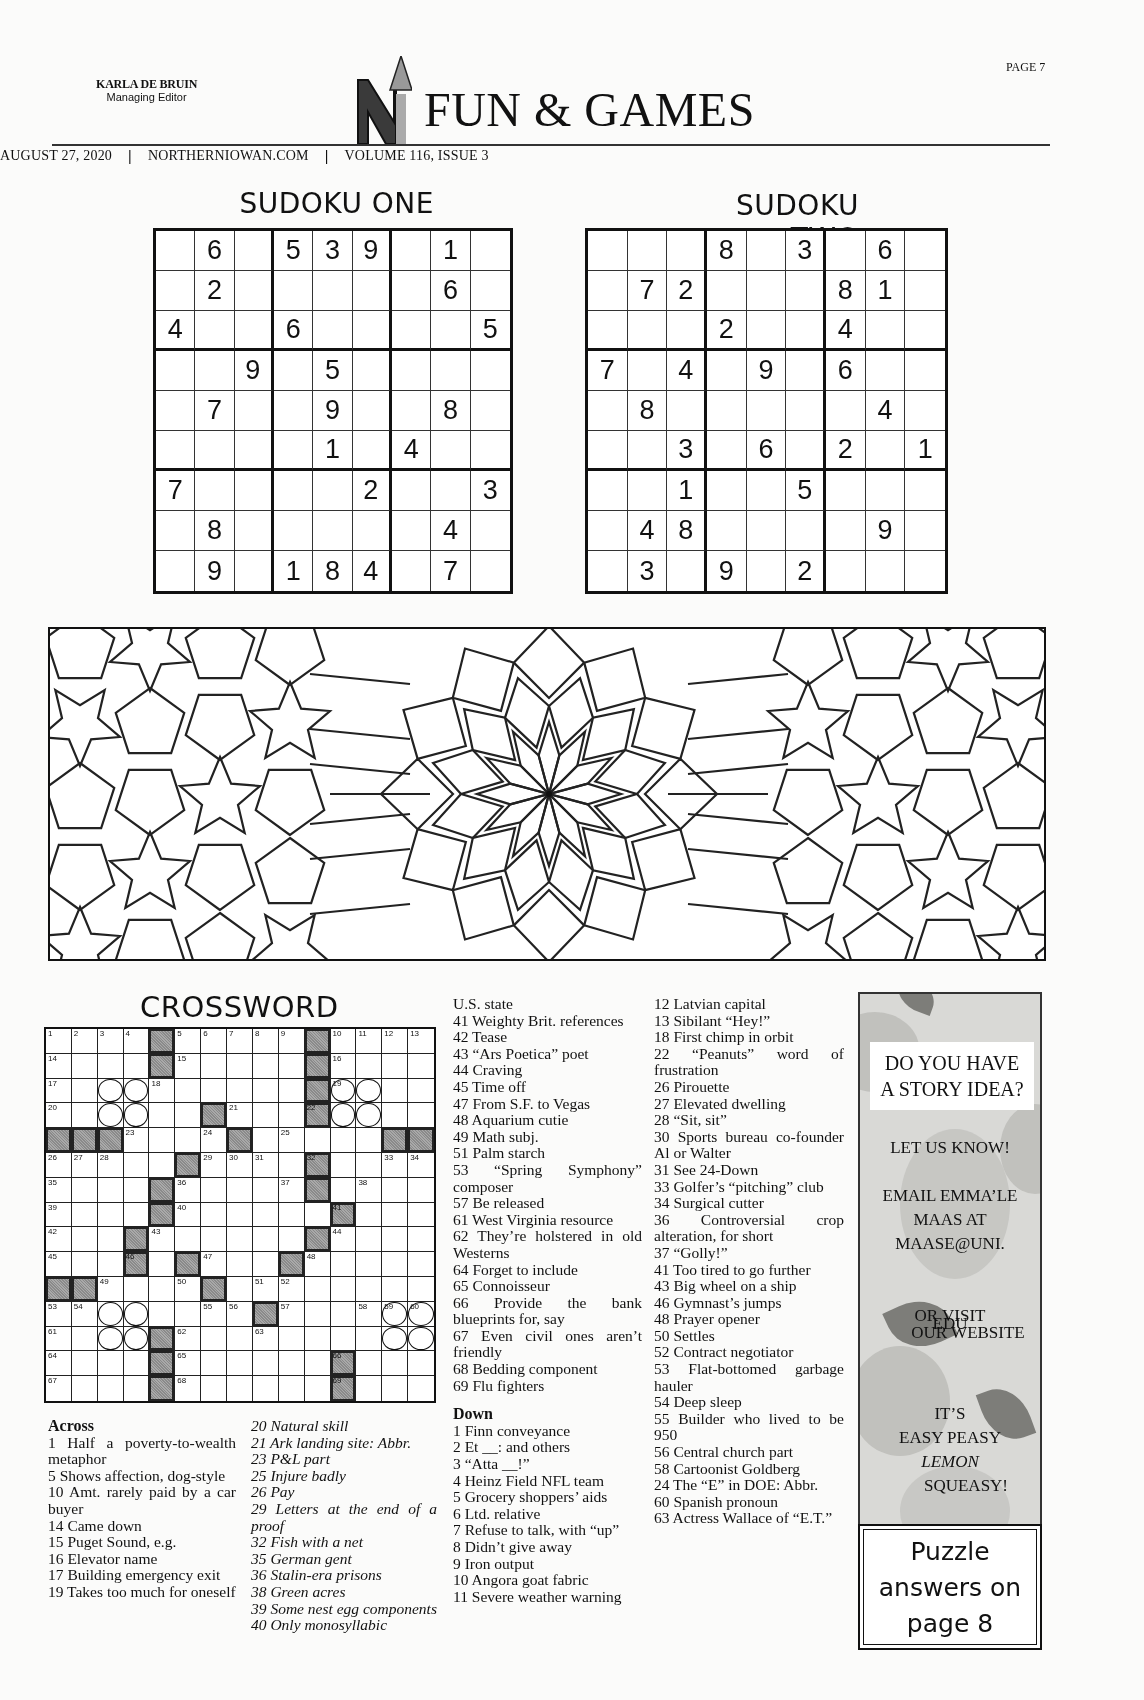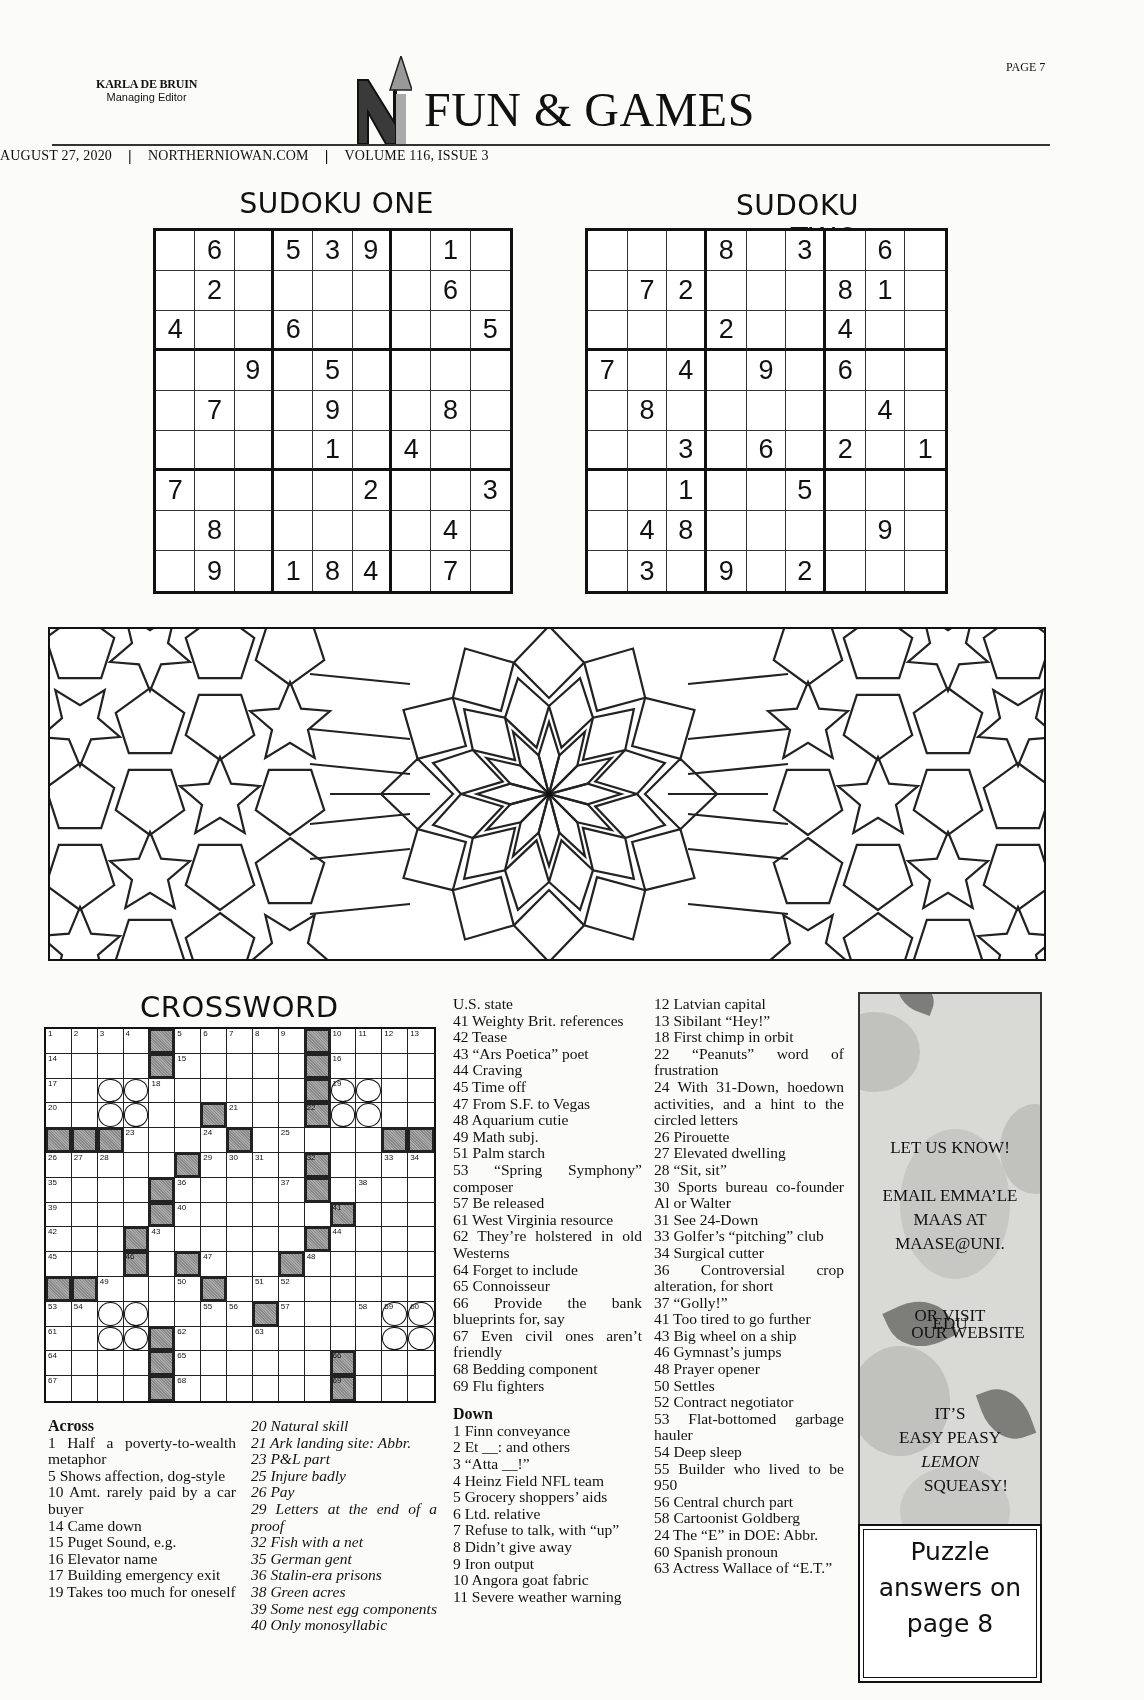--- a/index.html
+++ b/index.html
@@ -43,21 +43,21 @@
   .clues .hdr { font-weight: bold; font-size: 16px; }
   .clues .clue { display: block; }
   .clues .gap { height: 12px; }
 
   
   .ad { position: absolute; left: 858px; top: 992px; width: 184px; height: 356px; border: 2px solid #333; background: #d9d9d6; overflow: hidden; text-align: center; }
   .ad .blob { position: absolute; border-radius: 50%; background: #b8b8b4; opacity: 0.75; }
   .ad .leaf { position: absolute; border-radius: 0 70% 0 70%; background: #7d7d79; }
   .ad .headline { position: absolute; left: 10px; top: 48px; width: 164px; background: #fff; font-size: 20px; line-height: 26px; padding: 8px 0; }
   .ad .line { position: absolute; left: 0; width: 100%; font-size: 17px; line-height: 24px; }
-  .answers-wrap { position: absolute; left: 858px; top: 1524px; width: 184px; height: 159px; border: 2px solid #111; background: #fff; padding: 3px; }
+  .answers-wrap { position: absolute; left: 858px; top: 1524px; width: 184px; height: 126px; border: 2px solid #111; background: #fff; padding: 3px; }
   .answers-inner { width: 100%; height: 100%; border: 1px solid #111; font-family: "DejaVu Sans", sans-serif; font-size: 25px; line-height: 36px; text-align: center; padding-top: 4px; }
 </style>
 </head>
 <body>
 
 <div class="editor">
   <div class="name">KARLA DE BRUIN</div>
   <div class="role">Managing Editor</div>
 </div>
 <svg class="logo" viewBox="0 0 56 88">
@@ -778,21 +778,20 @@
       <span class="clue">10 Angora goat fabric</span>
       <span class="clue">11 Severe weather warning</span>
     </div>
 </div>
 <div class="clues" style="left:654px;top:996px;width:190px;">
   <div id="col4">
       <span class="clue">12 Latvian capital</span>
       <span class="clue">13 Sibilant “Hey!”</span>
       <span class="clue">18 First chimp in orbit</span>
       <span class="clue">22 “Peanuts” word of frustration</span>
-      <span class="clue">24 With 31-Down, hoedown activities, and a hint to the circled letters</span>
       <span class="clue">26 Pirouette</span>
       <span class="clue">27 Elevated dwelling</span>
       <span class="clue">28 “Sit, sit”</span>
       <span class="clue">30 Sports bureau co-founder Al or Walter</span>
       <span class="clue">31 See 24-Down</span>
       <span class="clue">33 Golfer’s “pitching” club</span>
       <span class="clue">34 Surgical cutter</span>
       <span class="clue">36 Controversial crop alteration, for short</span>
       <span class="clue">37 “Golly!”</span>
       <span class="clue">41 Too tired to go further</span>
@@ -811,20 +810,24 @@
       <span class="clue">63 Actress Wallace of “E.T.”</span>
     </div>
 </div>
 
 <div class="ad">
   <div class="leaf" style="left:36px;top:-14px;width:40px;height:30px;transform:rotate(20deg);"></div>
   <div class="blob" style="left:-30px;top:18px;width:90px;height:80px;"></div>
   <div class="blob" style="left:40px;top:135px;width:110px;height:150px;opacity:0.55;"></div>
   <div class="blob" style="left:140px;top:110px;width:70px;height:90px;"></div>
   <div class="leaf" style="left:30px;top:305px;width:60px;height:50px;transform:rotate(-25deg);"></div>
+  <div class="headline">
+    <div>DO YOU HAVE</div>
+    <div>A STORY IDEA?</div>
+  </div>
   <div class="line" style="top:142px;">LET US KNOW!</div>
   <div class="line" style="top:190px;">EMAIL EMMA’LE</div>
   <div class="line" style="top:214px;">MAAS AT</div>
   <div class="line" style="top:238px;">MAASE@UNI.</div>
   <div class="line" style="top:270px;margin-top:48px;">EDU</div>
   <div class="line" style="top:310px;">OR VISIT</div>
   <div class="line" style="top:327px;padding-left:36px;">OUR WEBSITE</div>
 </div>
 <div class="ad" style="top:1346px;height:180px;border-top:none;">
   <div class="blob" style="left:-10px;top:0px;width:100px;height:110px;"></div>

